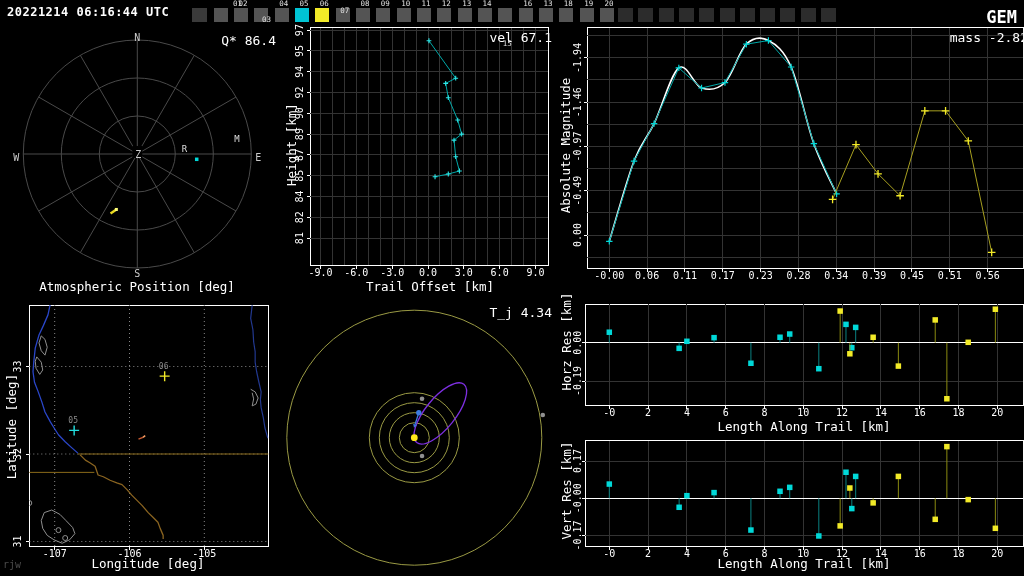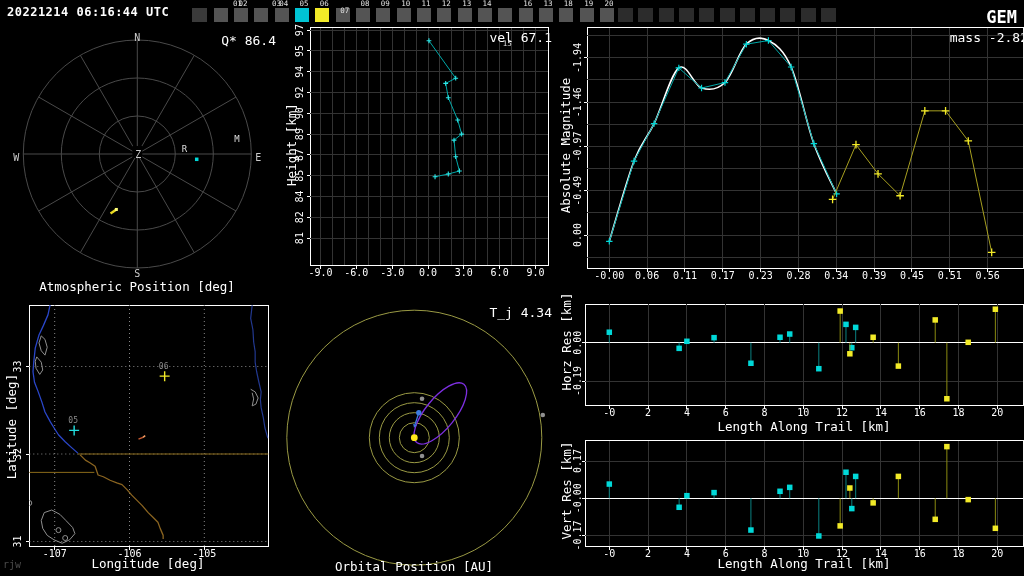--- a/index.html
+++ b/index.html
@@ -500,21 +500,21 @@
     </svg>
 
   <span class="ts">20221214 06:16:44 UTC</span>
   <div id="framebar">
       <div class="fbox" style="left: 192px; width: 15px; background: rgb(58, 58, 58);"></div>
       <div class="fbox" style="left: 213.7px; width: 14px; background: rgb(84, 84, 84);"></div>
       <span class="fnum" style="left: 233px;">01</span>
       <div class="fbox" style="left: 234.03px; width: 14px; background: rgb(84, 84, 84);"></div>
       <span class="fnum" style="left: 238.53px;">02</span>
       <div class="fbox" style="left: 254.36px; width: 14px; background: rgb(84, 84, 84);"></div>
-      <span class="fnum" style="left: 272px;">03</span>
+      <span class="fnum" style="left: 262px; margin-top: 16px;">03</span>
       <div class="fbox" style="left: 274.69px; width: 14px; background: rgb(84, 84, 84);"></div>
       <span class="fnum" style="left: 279.19px;">04</span>
       <div class="fbox" style="left: 295.02px; width: 14px; background: rgb(0, 196, 212);"></div>
       <span class="fnum" style="left: 299.52px;">05</span>
       <div class="fbox" style="left: 315.35px; width: 14px; background: rgb(242, 234, 40);"></div>
       <span class="fnum" style="left: 319.85px;">06</span>
       <div class="fbox" style="left: 335.68px; width: 14px; background: rgb(84, 84, 84);"></div>
       <span class="fnum" style="left: 340.18px; margin-top: 7px;">07</span>
       <div class="fbox" style="left: 356.01px; width: 14px; background: rgb(84, 84, 84);"></div>
       <span class="fnum" style="left: 360.51px;">08</span>
@@ -555,22 +555,22 @@
       <div class="fbox" style="left: 821px; width: 15px; background: rgb(44, 44, 44);"></div>
     </div>
   <span class="shower">GEM</span>
 
   <div class="stat" style="left:126px;top:33px;">Q* 86.4</div>
   <div class="stat" style="left:402px;top:30px;">vel 67.1</div>
   <div class="stat" style="left:878px;top:30px;">mass -2.82</div>
   <div class="stat" style="left:402px;top:305px;">T_j 4.34</div>
 
   <div class="hlab" style="left:-13px;top:279px;">Atmospheric Position [deg]</div>
-  <div class="hlab" style="left:264px;top:559px;">Orbital Position [AU]</div>
-
+
+  <div class="hlab" style="left:280px;top:279px;">Trail Offset [km]</div>
   <div class="hlab" style="left:-2px;top:556px;">Longitude [deg]</div>
   <div class="hlab" style="left:654px;top:419px;">Length Along Trail [km]</div>
   <div class="hlab" style="left:654px;top:556px;">Length Along Trail [km]</div>
 
   <div class="vlab" style="left:181px;top:137px;">Height [km]</div>
   <div class="vlab" style="left:455px;top:138px;">Absolute Magnitude</div>
   <div class="vlab" style="left:-99px;top:419px;">Latitude [deg]</div>
   <div class="vlab" style="left:456px;top:334px;">Horz Res [km]</div>
   <div class="vlab" style="left:456px;top:483px;">Vert Res [km]</div>
 

